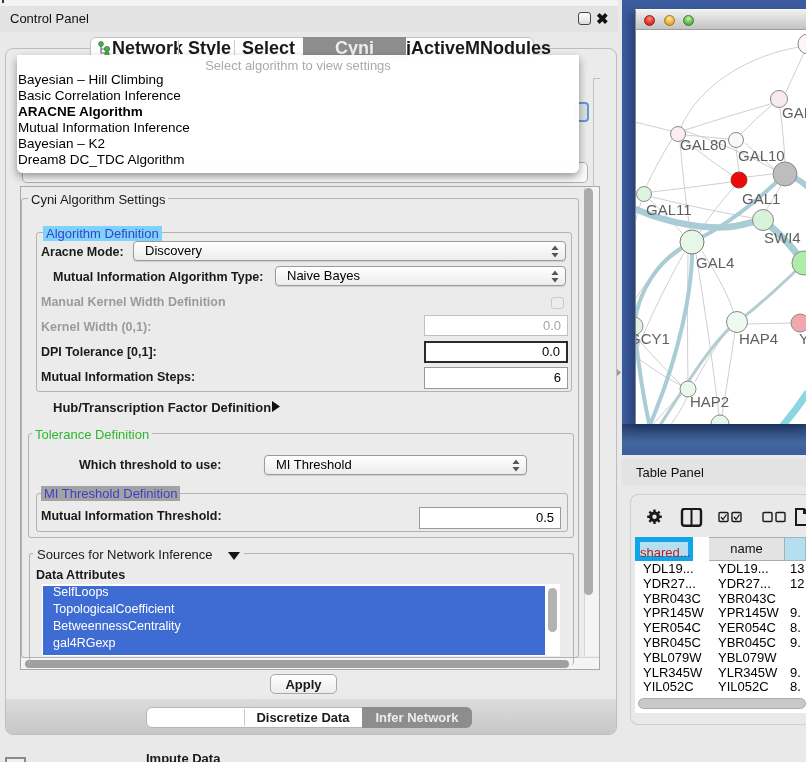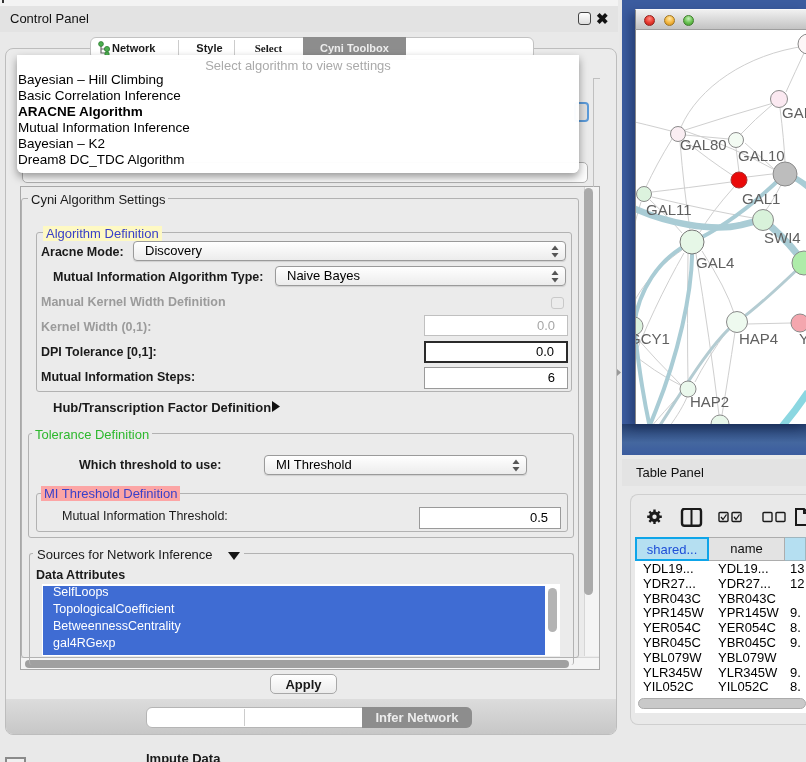--- a/index.html
+++ b/index.html
@@ -2,75 +2,76 @@
 <html><head>
 <meta charset="utf-8">
 <style>
   * { margin:0; padding:0; box-sizing:border-box; }
   html,body { width:806px; height:762px; overflow:hidden; }
   body { font-family:"Liberation Sans", sans-serif; background:#e9e9e9; position:relative; }
   .abs { position:absolute; }
   .combo { background:linear-gradient(#ffffff,#ececec); border:1px solid #9a9a9a; border-radius:4px;
            font-size:13px; color:#000; line-height:18px; padding-left:11px; box-shadow:0 1px 1px rgba(0,0,0,0.12); }
   .arr { position:absolute; right:6px; top:3px; }
-  .inp { background:#fff; font-size:13px; text-align:right; padding-right:12px; line-height:17px; }
+  .inp { background:#fff; font-size:13px; text-align:right; padding-right:6px; line-height:17px; }
 </style>
 </head>
 <body>
 
 <div class="abs" style="left:0;top:0;width:618px;height:6px;background:#f3f3f3;"></div>
 
 <div class="abs" style="left:2px;top:0;width:2px;height:3px;background:#333;"></div>
 
 <div class="abs" id="titlebar" style="left:0;top:6px;width:618px;height:26px;background:#e3e3e3;">
   <div class="abs" style="left:10px;top:0;height:26px;line-height:26px;font-size:13px;color:#111;">Control Panel</div>
   <div class="abs" style="left:578px;top:6px;width:13px;height:13px;border:1.5px solid #444;border-radius:3px;background:linear-gradient(#fff,#ddd);"></div>
   <div class="abs" style="left:596px;top:0;height:26px;line-height:25px;font-size:15px;font-weight:bold;color:#111;">✖</div>
 </div>
 
 <div class="abs" style="left:5px;top:48px;width:612px;height:687px;background:#ebebeb;border:1px solid #bdbdbd;border-radius:8px;"></div>
 
 <div class="abs" style="left:6px;top:699px;width:610px;height:35px;background:linear-gradient(#dcdcdc,#c7c7c7);border-radius:0 0 7px 7px;"></div>
 
 <div class="abs" style="left:90px;top:37px;width:444px;height:23px;background:#fff;border:1px solid #c2c2c2;border-radius:6px;"></div>
 <div class="abs" style="left:303px;top:37px;width:103px;height:23px;background:#8d8d8d;"></div>
-<div class="abs" style="left:90px;top:37px;width:372px;height:23px;font-size:11px;font-weight:bold;color:#1a1a1a;">
+<div class="abs" style="left:90px;top:37px;width:372px;height:23px;font-size:18px;font-weight:bold;color:#1a1a1a;">
   <svg class="abs" style="left:8px;top:4px;" width="13" height="15" viewBox="0 0 13 15">
     <path d="M3,4 L3,12 L8,12 M3,8 L8,8" stroke="#6b6b6b" stroke-width="1.2" fill="none"></path>
     <circle cx="3" cy="3" r="2.4" fill="#4caf50" stroke="#2e7d32" stroke-width="0.8"></circle>
     <circle cx="9" cy="8" r="2.6" fill="#4caf50" stroke="#2e7d32" stroke-width="0.8"></circle>
     <circle cx="9" cy="13" r="2.2" fill="#4caf50" stroke="#2e7d32" stroke-width="0.8"></circle>
   </svg>
   <div class="abs" style="left:22px;top:0;height:23px;line-height:23px;">Network</div>
   <div class="abs" style="left:88px;top:3px;height:17px;border-left:1px solid #ccc;"></div>
   <div class="abs" style="left:95px;top:0;width:49px;height:23px;line-height:23px;text-align:center;">Style</div>
   <div class="abs" style="left:144px;top:3px;height:17px;border-left:1px solid #ccc;"></div>
-  <div class="abs" style="left:144px;top:0;width:69px;height:23px;line-height:23px;text-align:center;font-family:Liberation Serif, serif;">Select</div>
+  <div class="abs" style="left:144px;top:0;width:69px;height:23px;line-height:23px;text-align:center;">Select</div>
   <div class="abs" style="left:213px;top:0;width:103px;height:23px;line-height:23px;text-align:center;color:#ededed;">Cyni Toolbox</div>
+  <div class="abs" style="left:316px;top:0;width:128px;height:23px;line-height:23px;text-align:center;">jActiveMNodules</div>
 </div>
 
 <div class="abs" style="left:20px;top:186px;width:580px;height:484px;background:#ebebeb;border:1px solid #a8a8a8;"></div>
 
 <div class="abs" style="left:593px;top:78px;width:7px;height:110px;border-left:1px solid #c0c0c0;border-top:1px solid #c0c0c0;"></div>
 
 <div class="abs" style="left:574px;top:102px;width:15px;height:20px;border:2px solid #5b9ad8;border-radius:4px;background:#e0e0e0;"></div>
 
 <div class="abs" style="left:22px;top:162px;width:566px;height:21px;border:1px solid #b0b0b0;border-radius:5px;background:#fcfcfc;"></div>
 
 <div class="abs" style="left:584px;top:187px;width:15px;height:469px;background:#f4f4f4;border-left:1px solid #d6d6d6;"></div>
 <div class="abs" style="left:584px;top:188px;width:9px;height:407px;background:#ababab;border-radius:6px;"></div>
 
 <div class="abs" style="left:21px;top:657px;width:578px;height:12px;background:#f4f4f4;border-top:1px solid #d6d6d6;"></div>
 <div class="abs" style="left:25px;top:660px;width:544px;height:8px;background:#a0a0a0;border-radius:4px;"></div>
 
 <div class="abs" style="left:21px;top:198px;width:558px;height:460px;border:1px solid #b2b2b2;border-radius:3px;"></div>
 <div class="abs" style="left:28px;top:192px;padding:0 3px;background:#ebebeb;font-size:13px;color:#1a1a1a;">Cyni Algorithm Settings</div>
 
 <div class="abs" style="left:36px;top:232px;width:536px;height:160px;border:1px solid #b2b2b2;border-radius:3px;"></div>
-<div class="abs" style="left:43px;top:226px;padding:0 3px;background:#fef9c3;font-size:13px;color:#3a41c8;">Algorithm Definition</div>
+<div class="abs" style="left:43px;top:226px;padding:0 3px;background:#7dd3fc;font-size:13px;color:#3a41c8;">Algorithm Definition</div>
 
 <div class="abs lab" style="left:41px;top:245px;font-size:12.5px;font-weight:bold;color:#1a1a1a;">Aracne Mode:</div>
 <div class="abs combo" style="left:133px;top:241px;width:433px;height:20px;">Discovery<svg class="arr" width="8" height="13">
       <polygon points="4,0.5 7.5,5 0.5,5" fill="#555"></polygon>
       <polygon points="4,12.5 7.5,8 0.5,8" fill="#555"></polygon>
     </svg></div>
 <div class="abs lab" style="left:53px;top:270px;font-size:12.5px;font-weight:bold;color:#1a1a1a;">Mutual Information Algorithm Type:</div>
 <div class="abs combo" style="left:275px;top:266px;width:291px;height:20px;">Naive Bayes<svg class="arr" width="8" height="13">
       <polygon points="4,0.5 7.5,5 0.5,5" fill="#555"></polygon>
       <polygon points="4,12.5 7.5,8 0.5,8" fill="#555"></polygon>
@@ -91,40 +92,41 @@
 
 <div class="abs" style="left:28px;top:433px;width:546px;height:105px;border:1px solid #b2b2b2;border-radius:3px;"></div>
 <div class="abs" style="left:32px;top:427px;padding:0 3px;background:#ebebeb;font-size:13px;color:#2db82d;">Tolerance Definition</div>
 <div class="abs lab" style="left:79px;top:458px;font-size:12.5px;font-weight:bold;color:#1a1a1a;">Which threshold to use:</div>
 <div class="abs combo" style="left:264px;top:455px;width:263px;height:20px;">MI Threshold<svg class="arr" width="8" height="13">
       <polygon points="4,0.5 7.5,5 0.5,5" fill="#555"></polygon>
       <polygon points="4,12.5 7.5,8 0.5,8" fill="#555"></polygon>
     </svg></div>
 
 <div class="abs" style="left:36px;top:493px;width:532px;height:39px;border:1px solid #b2b2b2;border-radius:3px;"></div>
-<div class="abs" style="left:41px;top:486px;padding:0 3px;background:#fca5a5;font-size:13px;color:#3a41c8;">MI Threshold Definition</div>
-<div class="abs lab" style="left:52px;top:509px;font-size:12.5px;font-weight:normal;color:#1a1a1a;padding-left:10px;">Mutual Information Threshold:</div>
+<div class="abs" style="left:41px;top:486px;padding:0 3px;background:#a3a3a3;font-size:13px;color:#3a41c8;">MI Threshold Definition</div>
+<div class="abs lab" style="left:31px;top:509px;font-size:12.5px;font-weight:bold;color:#1a1a1a;padding-left:10px;">Mutual Information Threshold:</div>
 <div class="abs inp" style="left:419px;top:507px;width:142px;height:22px;color:#000;border:1px solid #9a9a9a;line-height:20px;">0.5</div>
 
 <div class="abs" style="left:29px;top:553px;width:545px;height:112px;border:1px solid #b2b2b2;border-radius:3px;border-bottom:none;"></div>
 <div class="abs" style="left:33px;top:547px;padding:0 4px;background:#ebebeb;font-size:13px;color:#1a1a1a;">Sources for Network Inference<span style="display:inline-block;width:0;height:0;border-left:6.5px solid transparent;border-right:6.5px solid transparent;border-top:8px solid #151515;vertical-align:-1px;margin-left:15px;"></span></div>
 <div class="abs" style="left:36px;top:568px;font-size:12.5px;font-weight:bold;color:#1a1a1a;">Data Attributes</div>
 
 <div class="abs" style="left:42px;top:584px;width:518px;height:72px;background:#fff;"></div>
 <div class="abs" style="left:43px;top:586px;width:502px;height:69px;background:#3f6cd3;"></div>
 <div class="abs" style="left:53px;top:584px;font-size:12.5px;line-height:17px;color:#fff;">SelfLoops<br>TopologicalCoefficient<br>BetweennessCentrality<br>gal4RGexp</div>
 <div class="abs" style="left:548px;top:588px;width:9px;height:44px;background:#b3b3b3;border-radius:4.5px;"></div>
 
 <div class="abs" style="left:270px;top:674px;width:67px;height:20px;background:linear-gradient(#fff,#ececec);border:1px solid #a8a8a8;border-radius:5px;text-align:center;line-height:19px;font-size:13px;font-weight:bold;color:#1a1a1a;">Apply</div>
 
 <div class="abs" style="left:146px;top:707px;width:326px;height:21px;background:#fff;border:1px solid #b5b5b5;border-radius:6px;"></div>
 <div class="abs" style="left:362px;top:707px;width:110px;height:21px;background:#8d8d8d;border-radius:0 6px 6px 0;"></div>
 <div class="abs" style="left:146px;top:707px;width:326px;height:21px;font-size:13px;font-weight:bold;color:#1a1a1a;">
   <div class="abs" style="left:0;top:0;width:98px;height:21px;line-height:21px;text-align:left;margin-top:41px;">Impute Data</div>
   <div class="abs" style="left:98px;top:2px;height:17px;border-left:1px solid #ccc;"></div>
+  <div class="abs" style="left:98px;top:0;width:118px;height:21px;line-height:21px;text-align:center;">Discretize Data</div>
   <div class="abs" style="left:216px;top:0;width:110px;height:21px;line-height:21px;text-align:center;color:#ededed;">Infer Network</div>
 </div>
 
 <div class="abs" style="left:17px;top:55px;width:562px;height:118px;background:rgba(255,255,255,0.97);border-radius:0 0 6px 6px;box-shadow:0 4px 9px rgba(0,0,0,0.4);"></div>
 <div class="abs" style="left:17px;top:58px;width:562px;text-align:center;font-size:13px;color:#aaa;">Select algorithm to view settings</div>
 <div class="abs" style="left:18px;top:72px;font-size:13.5px;line-height:16px;color:#000;">
 Bayesian – Hill Climbing<br>
 Basic Correlation Inference<br>
 <b>ARACNE Algorithm</b><br>
 Mutual Information Inference<br>
@@ -242,21 +244,21 @@
     <rect x="86" y="4.5" width="9" height="9" rx="1"></rect>
     <path d="M75,9 l2,2.5 3.5,-5" stroke-width="1.3"></path>
     <path d="M88,9 l2,2.5 3.5,-5" stroke-width="1.3"></path>
     <rect x="117" y="4.5" width="9" height="9" rx="1"></rect>
     <rect x="130" y="4.5" width="9" height="9" rx="1"></rect>
   </g>
   <path d="M150,1 h8 l4,4 v12 h-12 z M158,1 v4 h4" fill="none" stroke="#1a1a1a" stroke-width="2"></path>
 </svg>
 
 <div class="abs" style="left:635px;top:537px;width:171px;height:176px;background:#fff;"></div>
-<div class="abs" style="left:635px;top:537px;width:74px;height:24px;background:#b5dff1;border:2px solid #0ea5e9;text-align:center;line-height:22px;font-size:13px;color:#1d4ed8;">shared...</div>
+<div class="abs" style="left:635px;top:537px;width:58px;height:24px;background:#b5dff1;border:5px solid #0ea5e9;text-align:center;line-height:22px;font-size:13px;color:#b91c1c;">shared...</div>
 <div class="abs" style="left:709px;top:537px;width:76px;height:24px;background:#e3e3e3;border:1px solid #adadad;border-left:none;text-align:center;line-height:22px;font-size:13px;color:#111;">name</div>
 <div class="abs" style="left:785px;top:537px;width:21px;height:24px;background:#b5dff1;border:1px solid #9fb6bf;border-left:none;font-size:13px;"></div>
 <div class="abs" style="left:643px;top:562px;font-size:13px;line-height:14.8px;color:#000;">YDL19...<br>YDR27...<br>YBR043C<br>YPR145W<br>YER054C<br>YBR045C<br>YBL079W<br>YLR345W<br>YIL052C</div>
 <div class="abs" style="left:718px;top:562px;font-size:13px;line-height:14.8px;color:#000;">YDL19...<br>YDR27...<br>YBR043C<br>YPR145W<br>YER054C<br>YBR045C<br>YBL079W<br>YLR345W<br>YIL052C</div>
 <div class="abs" style="left:790px;top:562px;font-size:13px;line-height:14.8px;color:#000;">13<br>12<br>&nbsp;<br>9.<br>8.<br>9.<br>&nbsp;<br>9.<br>8.</div>
 
 <div class="abs" style="left:635px;top:696px;width:171px;height:17px;background:#fff;"></div>
 <div class="abs" style="left:638px;top:698px;width:168px;height:11px;background:#c9c9c9;border:1px solid #ababab;border-radius:6px;"></div>
 
 </body></html>

